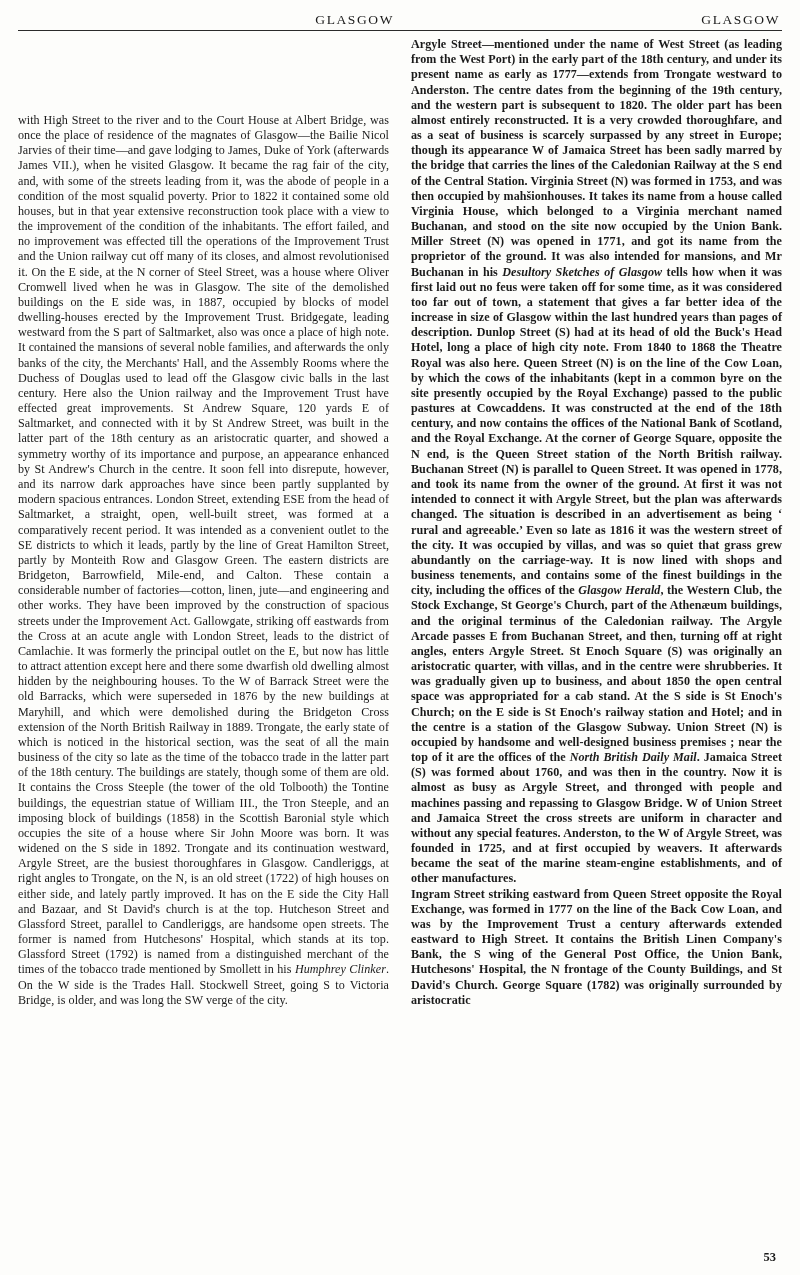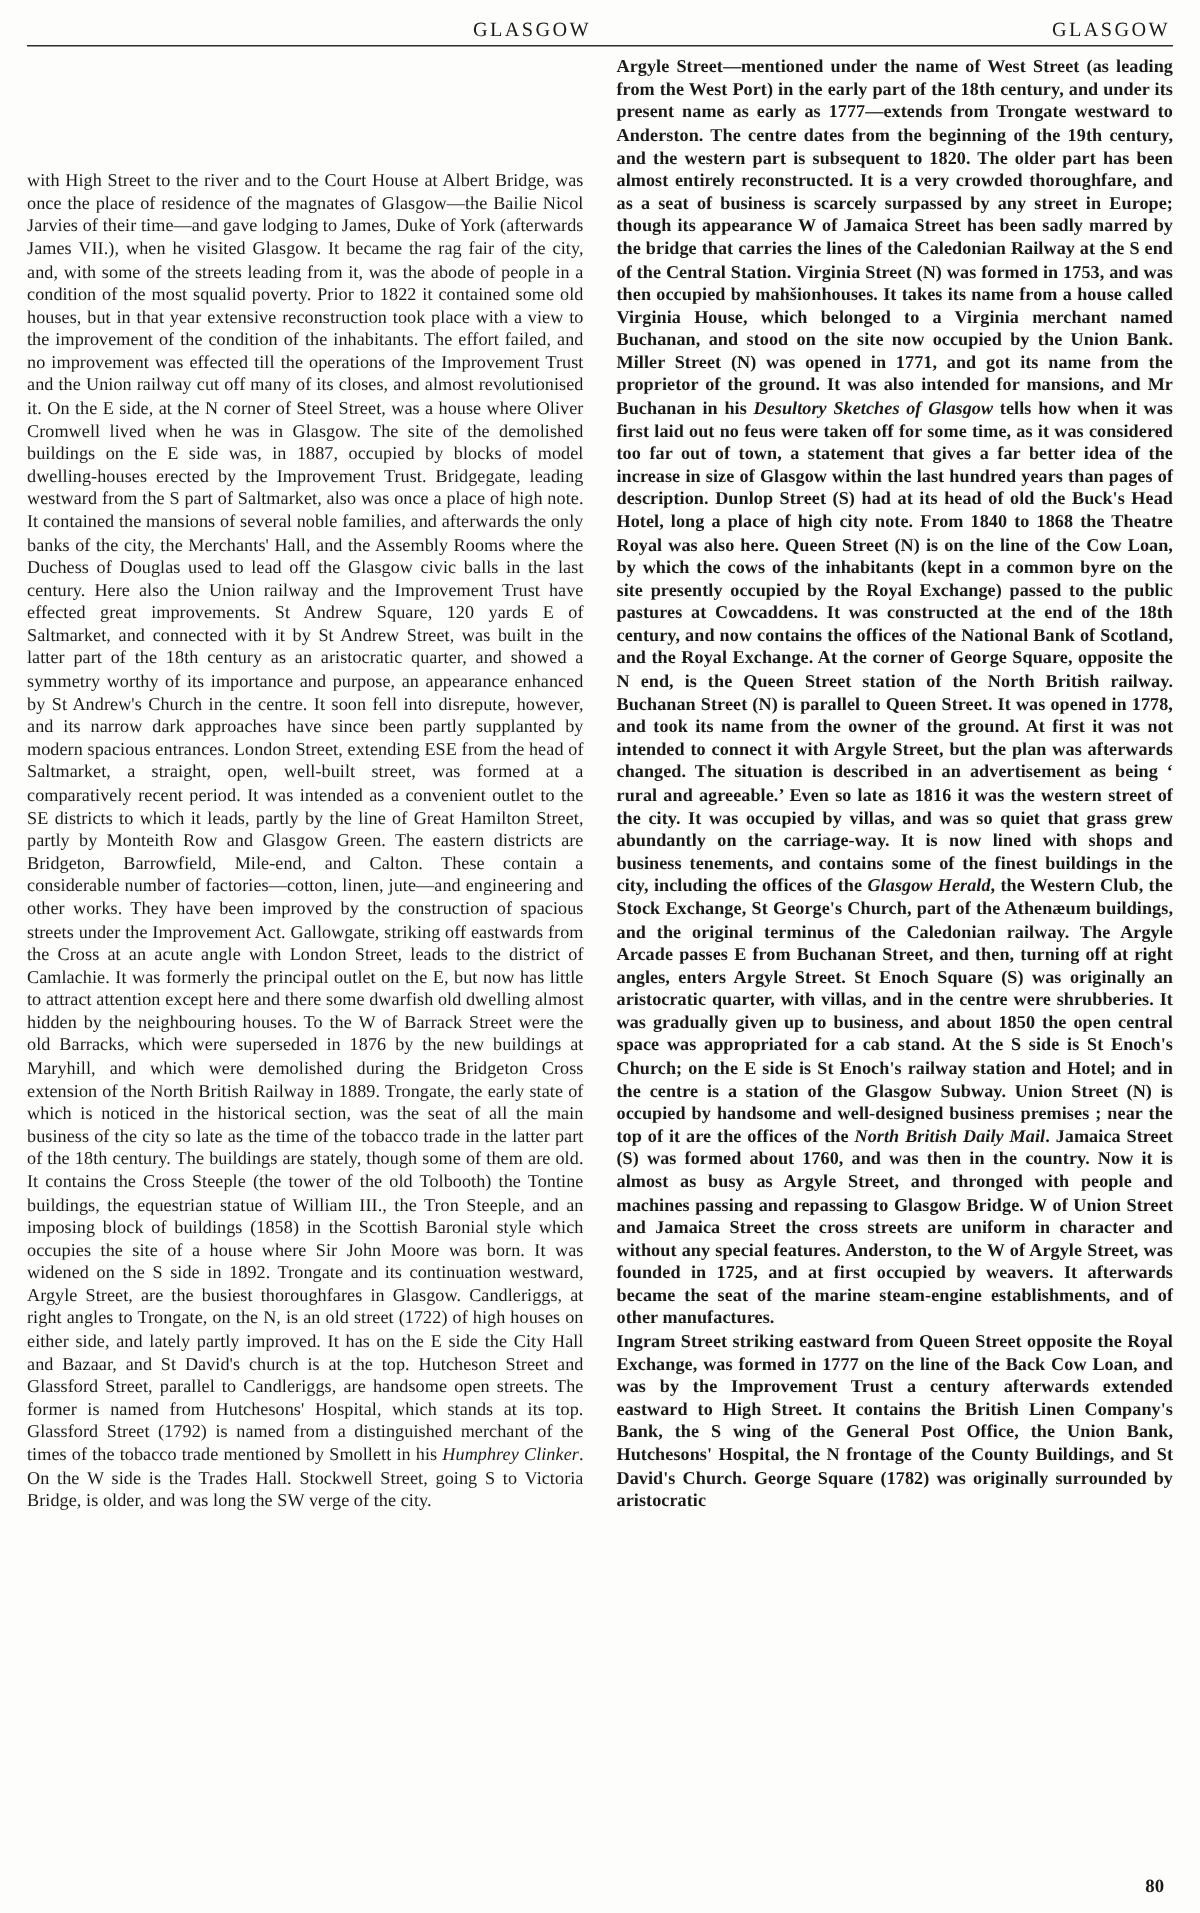--- a/index.html
+++ b/index.html
@@ -99,15 +99,15 @@
       <p><span>with High Street to the river and to the Court House at Albert Bridge, was once the place of residence of the magnates of Glasgow—the Bailie Nicol Jarvies of their time—and gave lodging to James, Duke of York (afterwards James VII.), when he visited Glasgow. It became the rag fair of the city, and, with some of the streets leading from it, was the abode of people in a condition of the most squalid poverty. Prior to 1822 it contained some old houses, but in that year extensive reconstruction took place with a view to the improvement of the condition of the inhabitants. The effort failed, and no improvement was effected till the operations of the Improvement Trust and the Union railway cut off many of its closes, and almost revolutionised it. On the E side, at the N corner of Steel Street, was a house where Oliver Cromwell lived when he was in Glasgow. The site of the demolished buildings on the E side was, in 1887, occupied by blocks of model dwelling-houses erected by the Improvement Trust. Bridgegate, leading westward from the S part of Saltmarket, also was once a place of high note. It contained the mansions of several noble families, and afterwards the only banks of the city, the Merchants' Hall, and the Assembly Rooms where the Duchess of Douglas used to lead off the Glasgow civic balls in the last century. Here also the Union railway and the Improvement Trust have effected great improvements. St Andrew Square, 120 yards E of Saltmarket, and connected with it by St Andrew Street, was built in the latter part of the 18th century as an aristocratic quarter, and showed a symmetry worthy of its importance and purpose, an appearance enhanced by St Andrew's Church in the centre. It soon fell into disrepute, however, and its narrow dark approaches have since been partly supplanted by modern spacious entrances. London Street, extending ESE from the head of Saltmarket, a straight, open, well-built street, was formed at a comparatively recent period. It was intended as a convenient outlet to the SE districts to which it leads, partly by the line of Great Hamilton Street, partly by Monteith Row and Glasgow Green. The eastern districts are Bridgeton, Barrowfield, Mile-end, and Calton. These contain a considerable number of factories—cotton, linen, jute—and engineering and other works. They have been improved by the construction of spacious streets under the Improvement Act. Gallowgate, striking off eastwards from the Cross at an acute angle with London Street, leads to the district of Camlachie. It was formerly the principal outlet on the E, but now has little to attract attention except here and there some dwarfish old dwelling almost hidden by the neighbouring houses. To the W of Barrack Street were the old Barracks, which were superseded in 1876 by the new buildings at Maryhill, and which were demolished during the Bridgeton Cross extension of the North British Railway in 1889. Trongate, the early state of which is noticed in the historical section, was the seat of all the main business of the city so late as the time of the tobacco trade in the latter part of the 18th century. The buildings are stately, though some of them are old. It contains the Cross Steeple (the tower of the old Tolbooth) the Tontine buildings, the equestrian statue of William III., the Tron Steeple, and an imposing block of buildings (1858) in the Scottish Baronial style which occupies the site of a house where Sir John Moore was born. It was widened on the S side in 1892. Trongate and its continuation westward, Argyle Street, are the busiest thoroughfares in Glasgow. Candleriggs, at right angles to Trongate, on the N, is an old street (1722) of high houses on either side, and lately partly improved. It has on the E side the City Hall and Bazaar, and St David's church is at the top. Hutcheson Street and Glassford Street, parallel to Candleriggs, are handsome open streets. The former is named from Hutchesons' Hospital, which stands at its top. Glassford Street (1792) is named from a distinguished merchant of the times of the tobacco trade mentioned by Smollett in his </span><span class="ital">Humphrey Clinker</span><span>. On the W side is the Trades Hall. Stockwell Street, going S to Victoria Bridge, is older, and was long the SW verge of the city.</span></p>
     </div>
 
     <div class="col">
       <p class="indent"><span>Argyle Street—mentioned under the name of West Street (as leading from the West Port) in the early part of the 18th century, and under its present name as early as 1777—extends from Trongate westward to Anderston. The centre dates from the beginning of the 19th century, and the western part is subsequent to 1820. The older part has been almost entirely reconstructed. It is a very crowded thoroughfare, and as a seat of business is scarcely surpassed by any street in Europe; though its appearance W of Jamaica Street has been sadly marred by the bridge that carries the lines of the Caledonian Railway at the S end of the Central Station. Virginia Street (N) was formed in 1753, and was then occupied by mahšionhouses. It takes its name from a house called Virginia House, which belonged to a Virginia merchant named Buchanan, and stood on the site now occupied by the Union Bank. Miller Street (N) was opened in 1771, and got its name from the proprietor of the ground. It was also intended for mansions, and Mr Buchanan in his </span><span class="ital">Desultory Sketches of Glasgow</span><span> tells how when it was first laid out no feus were taken off for some time, as it was considered too far out of town, a statement that gives a far better idea of the increase in size of Glasgow within the last hundred years than pages of description. Dunlop Street (S) had at its head of old the Buck's Head Hotel, long a place of high city note. From 1840 to 1868 the Theatre Royal was also here. Queen Street (N) is on the line of the Cow Loan, by which the cows of the inhabitants (kept in a common byre on the site presently occupied by the Royal Exchange) passed to the public pastures at Cowcaddens. It was constructed at the end of the 18th century, and now contains the offices of the National Bank of Scotland, and the Royal Exchange. At the corner of George Square, opposite the N end, is the Queen Street station of the North British railway. Buchanan Street (N) is parallel to Queen Street. It was opened in 1778, and took its name from the owner of the ground. At first it was not intended to connect it with Argyle Street, but the plan was afterwards changed. The situation is described in an advertisement as being ‘ rural and agreeable.’ Even so late as 1816 it was the western street of the city. It was occupied by villas, and was so quiet that grass grew abundantly on the carriage-way. It is now lined with shops and business tenements, and contains some of the finest buildings in the city, including the offices of the </span><span class="ital">Glasgow Herald</span><span>, the Western Club, the Stock Exchange, St George's Church, part of the Athenæum buildings, and the original terminus of the Caledonian railway. The Argyle Arcade passes E from Buchanan Street, and then, turning off at right angles, enters Argyle Street. St Enoch Square (S) was originally an aristocratic quarter, with villas, and in the centre were shrubberies. It was gradually given up to business, and about 1850 the open central space was appropriated for a cab stand. At the S side is St Enoch's Church; on the E side is St Enoch's railway station and Hotel; and in the centre is a station of the Glasgow Subway. Union Street (N) is occupied by handsome and well-designed business premises ; near the top of it are the offices of the </span><span class="ital">North British Daily Mail</span><span>. Jamaica Street (S) was formed about 1760, and was then in the country. Now it is almost as busy as Argyle Street, and thronged with people and machines passing and repassing to Glasgow Bridge. W of Union Street and Jamaica Street the cross streets are uniform in character and without any special features. Anderston, to the W of Argyle Street, was founded in 1725, and at first occupied by weavers. It afterwards became the seat of the marine steam-engine establishments, and of other manufactures.</span></p>
       <p class="indent">Ingram Street striking eastward from Queen Street opposite the Royal Exchange, was formed in 1777 on the line of the Back Cow Loan, and was by the Improvement Trust a century afterwards extended eastward to High Street. It contains the British Linen Company's Bank, the S wing of the General Post Office, the Union Bank, Hutchesons' Hospital, the N frontage of the County Buildings, and St David's Church. George Square (1782) was originally surrounded by aristocratic</p>
     </div>
 
   </div>
 
-  <div class="folio">80</div>
+  <div class="folio">53</div>
 
 </div>
 
 </body></html>

